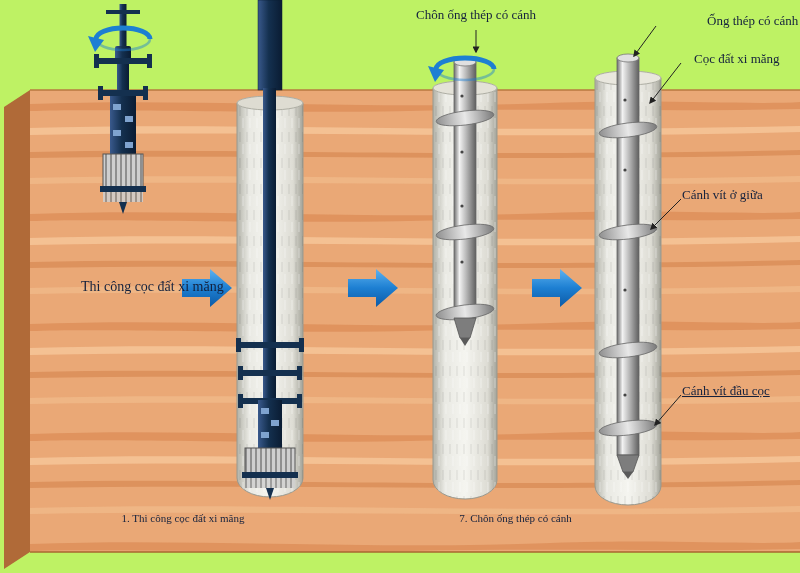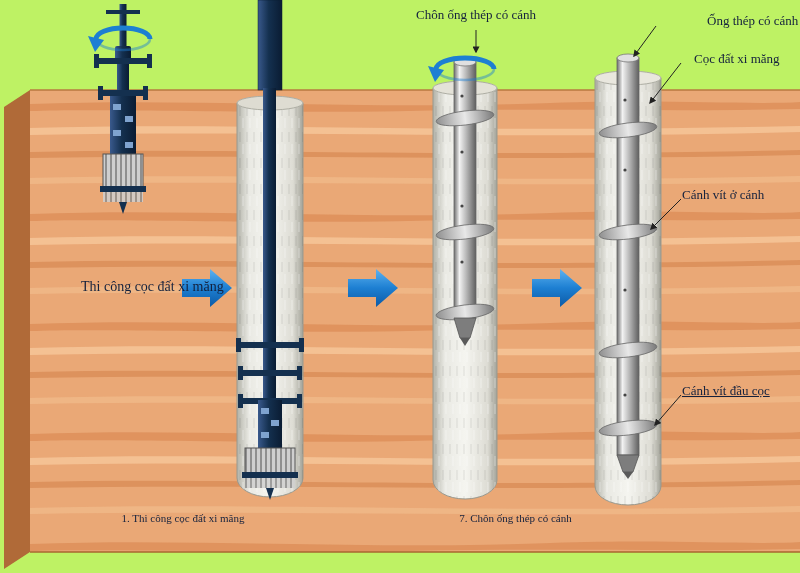--- a/index.html
+++ b/index.html
@@ -213,20 +213,20 @@
       <line x1="656" y1="26" x2="634" y2="56" marker-end="url(#lh)"></line>
       <line x1="681" y1="63" x2="650" y2="103" marker-end="url(#lh)"></line>
       <line x1="681" y1="199" x2="651" y2="229" marker-end="url(#lh)"></line>
       <line x1="681" y1="395" x2="655" y2="425" marker-end="url(#lh)"></line>
     </g>
   </svg>
 
   <div class="lbl center" style="left:398px;top:8px;width:156px;">Chôn ống thép có cánh</div>
   <div class="lbl" style="left:691px;top:14px;margin-left:16px;">Ống thép có cánh</div>
   <div class="lbl" style="left:682px;top:52px;margin-left:12px;">Cọc đất xi măng</div>
-  <div class="lbl" style="left:682px;top:188px;">Cánh vít ở cánh</div>
+  <div class="lbl" style="left:682px;top:188px;">Cánh vít ở giữa</div>
   <div class="lbl" style="left:682px;top:384px;text-decoration:underline;">Cánh vít đầu cọc</div>
   <div class="lbl" style="left:33px;top:279px;font-size:14px;margin-left:48px;">Thi công cọc đất xi măng</div>
 
   <div class="caption" style="left:83px;top:512px;width:200px;">1. Thi công cọc đất xi măng</div>
   <div class="caption" style="left:418px;top:512px;width:195px;">7. Chôn ống thép có cánh</div>
 
 </div>
 
 </body></html>

